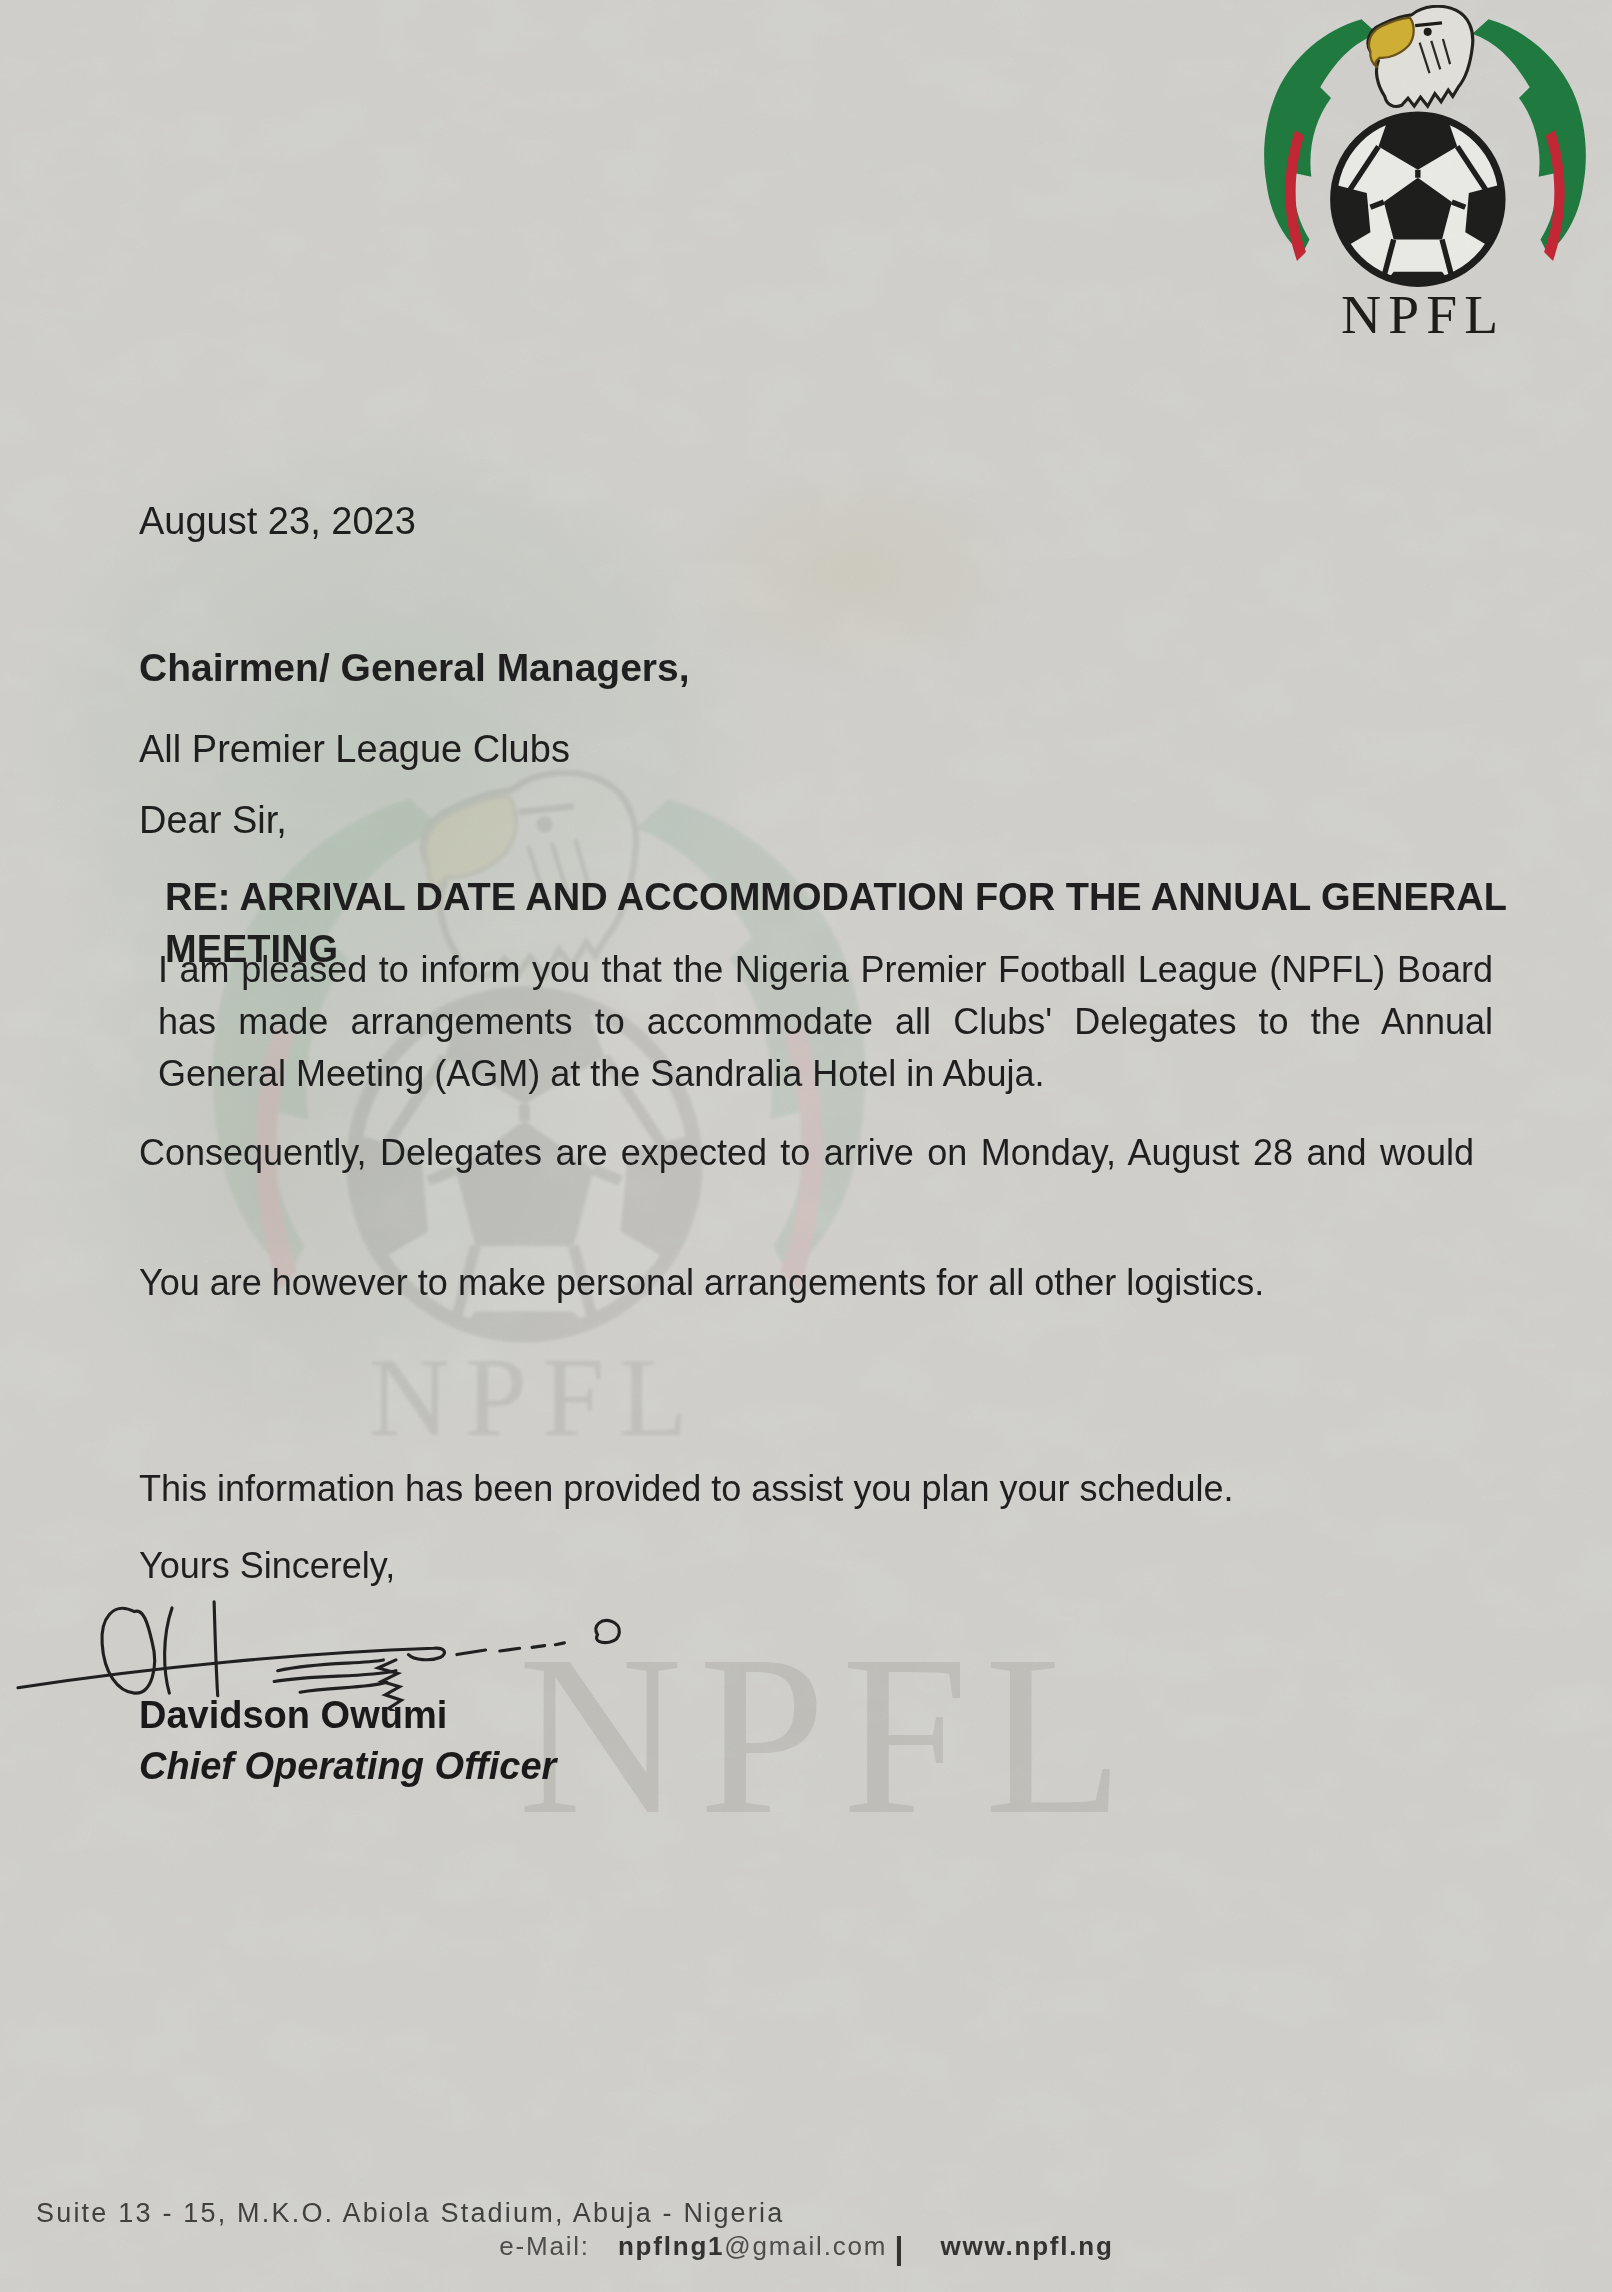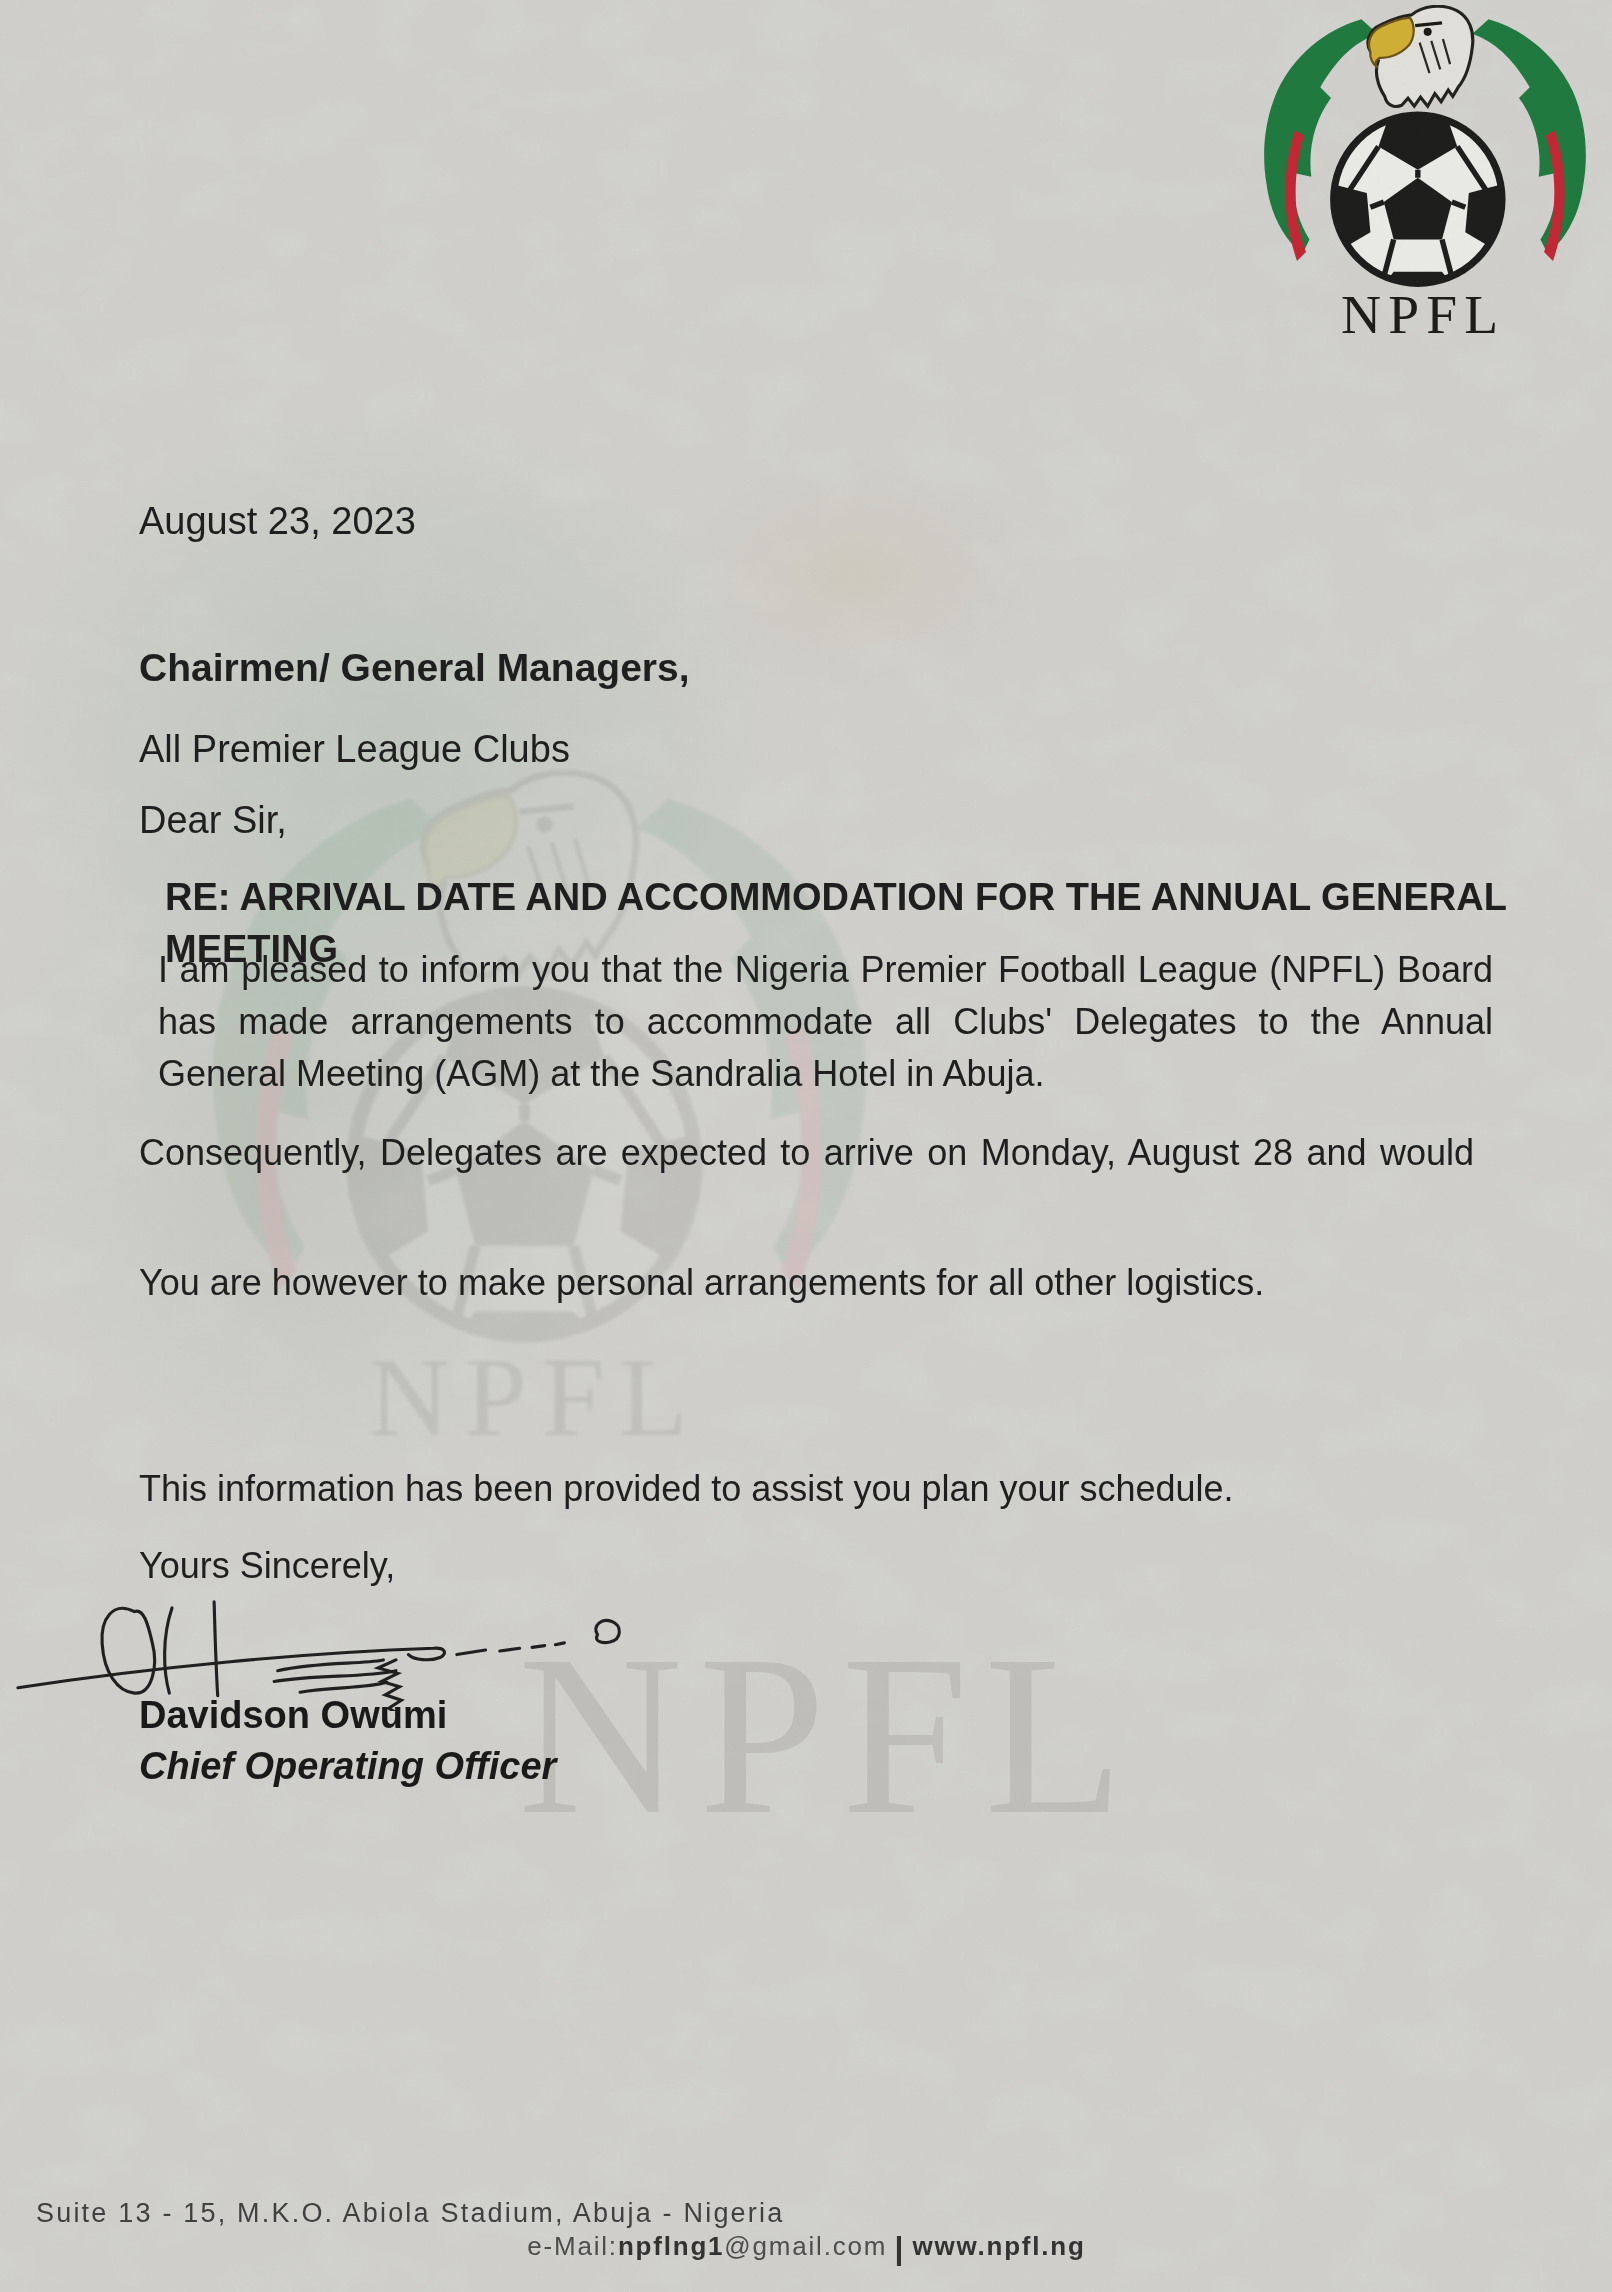--- a/index.html
+++ b/index.html
@@ -43,21 +43,21 @@
     z-index:1;
   }
   .wm-logo{left:170px;top:770px;opacity:0.08;filter:blur(1.8px);z-index:0;}
   .logo{left:1243px;top:5.4px;z-index:2;}
   .content{z-index:3;}
   
   .footer1{left:0;top:2198px;width:100%;text-align:left;
     font-size:27px;font-weight:normal;letter-spacing:2.2px;color:#3b3b3b;margin-left:36px;}
   .footer2{left:0;top:2230px;width:100%;text-align:center;
     font-size:26px;letter-spacing:1.8px;color:#4a4a4a;}
-  .footer2 .bold{font-weight:bold;color:#2c2c2c;}
+  .footer2 .bold{font-weight:bold;color:#2c2c2c;margin-left:28px;}
   .footer2 .divider{font-weight:bold;color:#2c2c2c;font-size:32px;vertical-align:-3.6px;padding:0 7.2px;}
 </style>
 </head>
 <body>
 
 <svg width="0" height="0" style="position:absolute" aria-hidden="true">
   <defs>
     <clipPath id="ballclip">
         <circle cx="195" cy="217" r="94"></circle>
       </clipPath>

